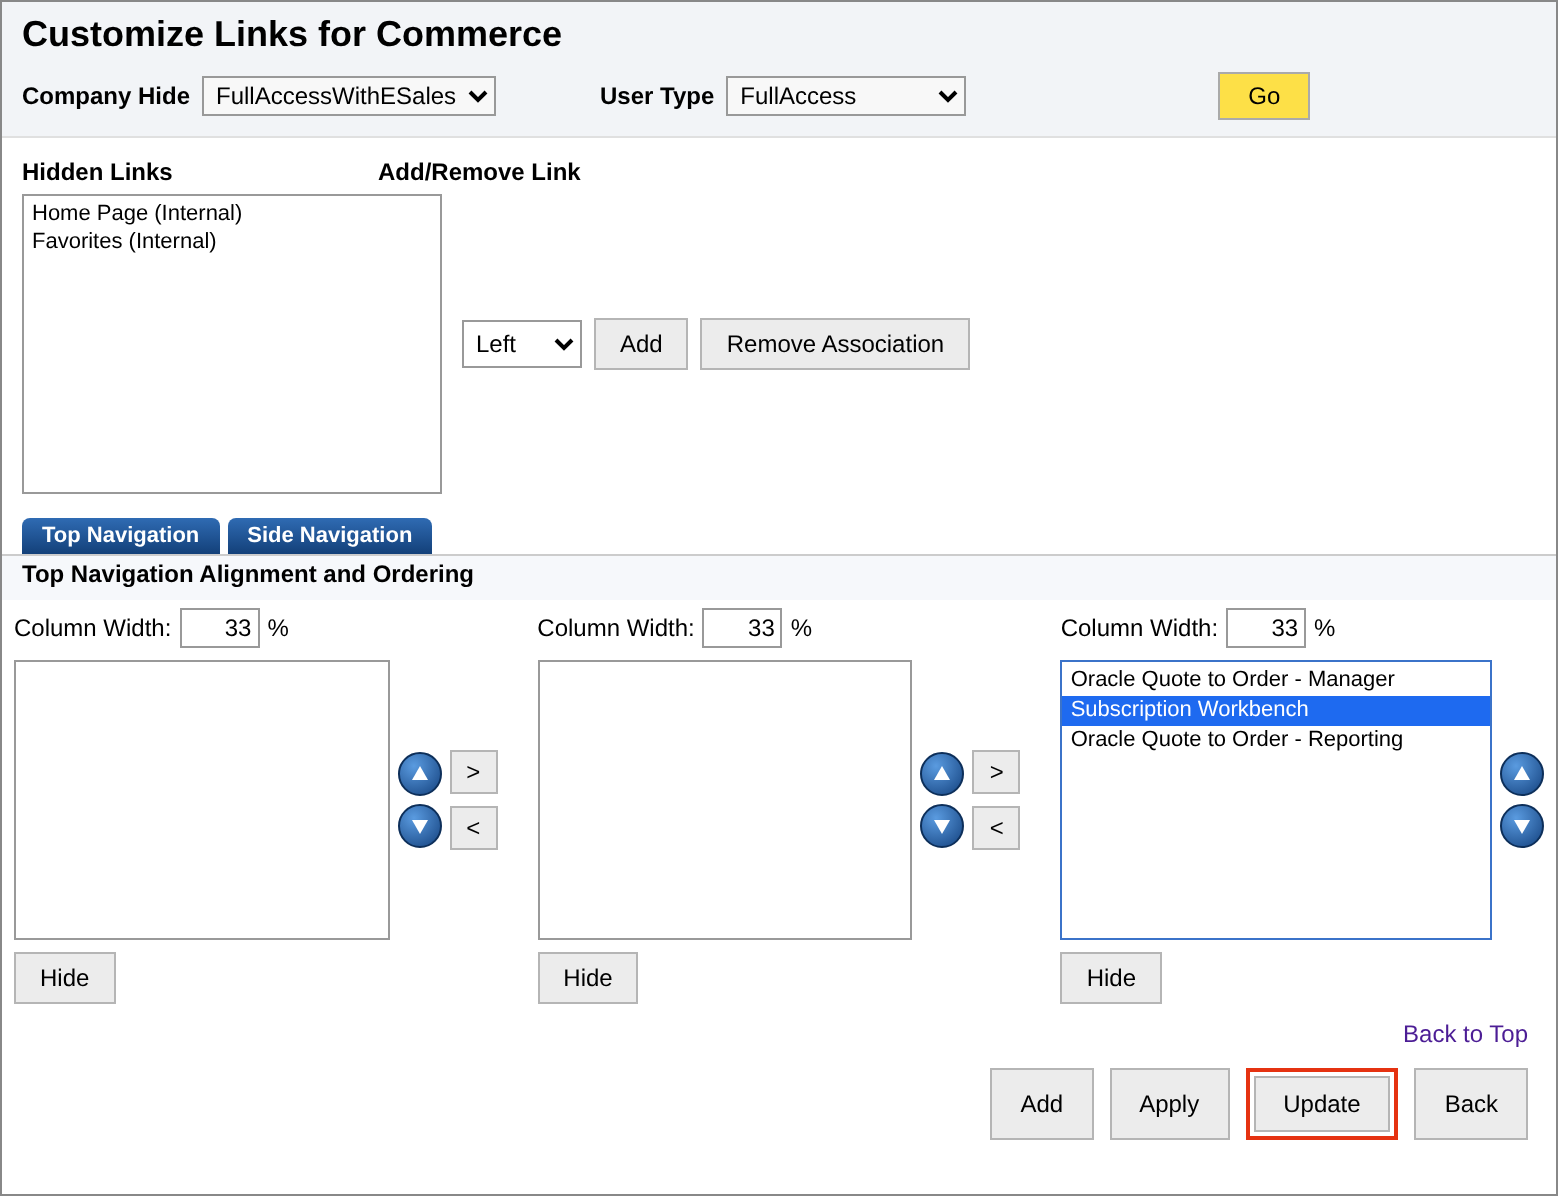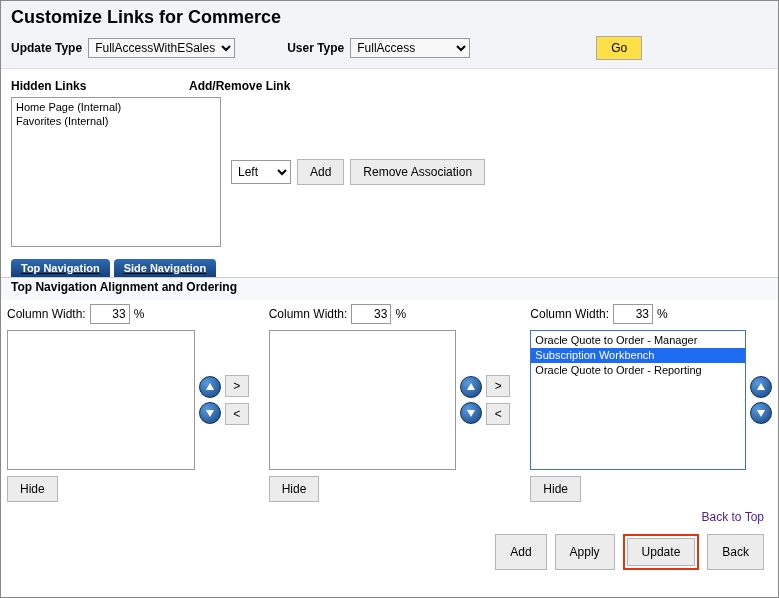--- a/index.html
+++ b/index.html
@@ -87,21 +87,20 @@
     padding: 5px 12px;
     border: 1px solid #b5b5b5;
     background: #ececec;
     font-size: 12px;
     cursor: pointer;
   }
   .tabs {
     display: flex;
     gap: 4px;
     padding: 0 10px;
-    text-decoration: underline;
   }
   .tab {
     background: #1b4a8a;
     background: linear-gradient(#2f6bb3, #134079);
     color: #fff;
     font-size: 11px;
     font-weight: bold;
     padding: 3px 10px;
     border-radius: 4px 4px 0 0;
     cursor: pointer;
@@ -211,21 +210,21 @@
   .col3 .listarea { position: relative; }
 </style>
 </head>
 <body>
 
 <div class="page">
 
   <div class="header">
     <div class="title">Customize Links for Commerce</div>
     <div class="filter-row">
-      <label>Update Type</label>
+      <label>Company Hide</label>
       <select class="filter">
         <option>FullAccessWithESales</option>
       </select>
       <div class="spacer"></div>
       <label>User Type</label>
       <select class="filter" style="width:120px">
         <option>FullAccess</option>
       </select>
       <button class="go-btn">Go</button>
     </div>

